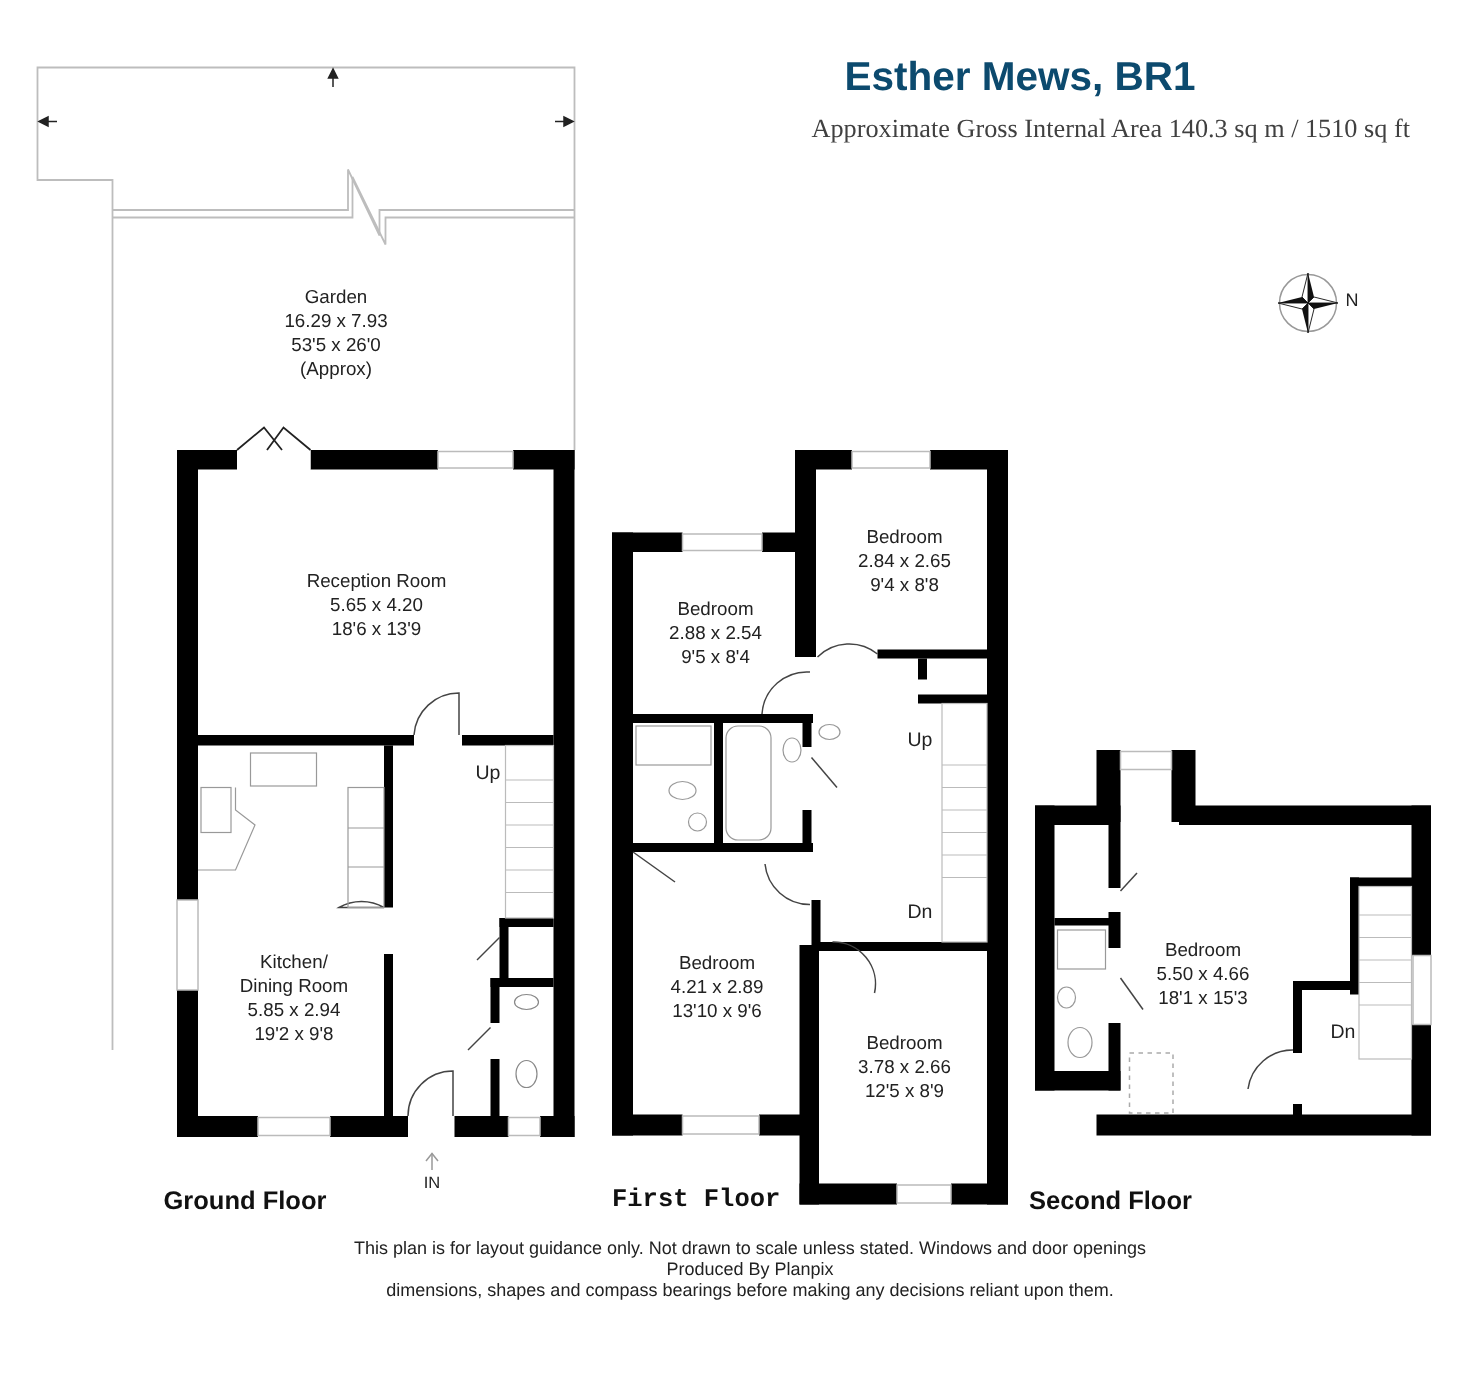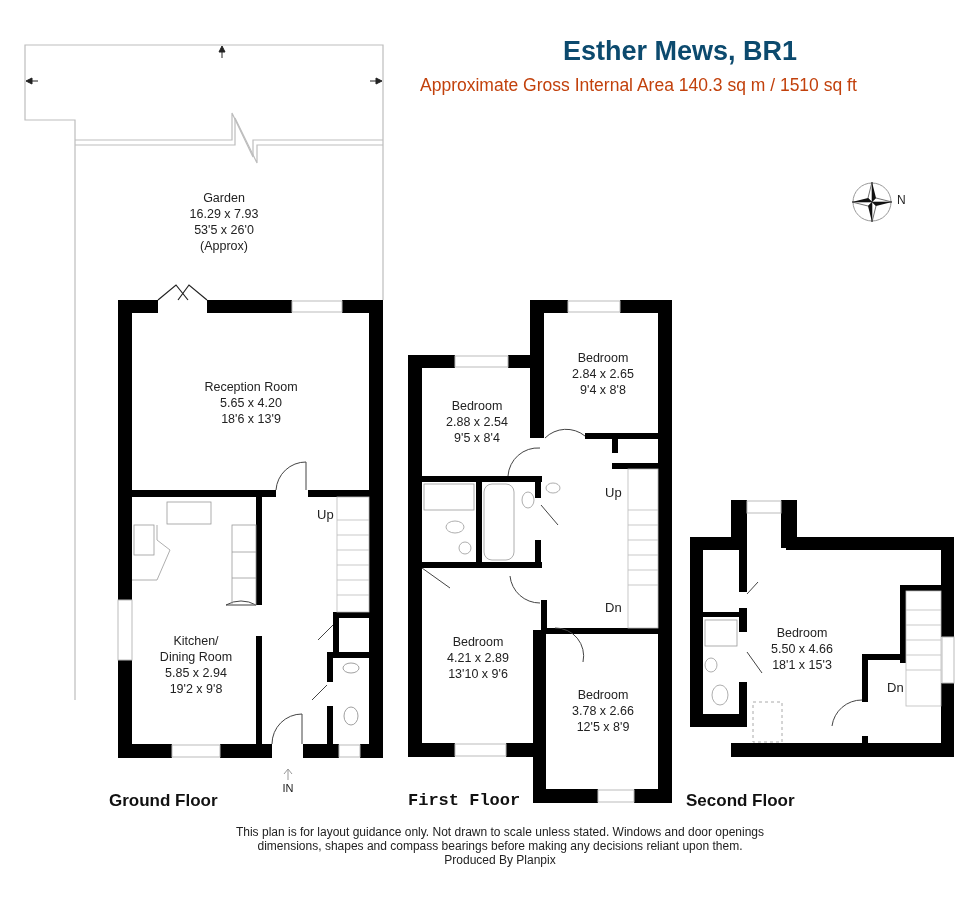--- a/index.html
+++ b/index.html
@@ -1,18 +1,18 @@
 <!DOCTYPE html>
 <html><head>
 <meta charset="utf-8">
 <style>
   html, body { margin:0; padding:0; background:#ffffff; }
   body { width:980px; height:919px; position:relative; overflow:hidden; font-family:"Liberation Sans", sans-serif; color:#1a1a1a; }
   .title { position:absolute; left:420px; top:36px; width:520px; text-align:center; font-weight:bold; font-size:27px; color:#0c4a6e; }
-  .subtitle { position:absolute; left:420px; top:75px; width:520px; text-align:left; font-size:17.5px; color:#c2410c; }
+  .subtitle { position:absolute; left:420px; top:75px; width:520px; text-align:right; font-size:17.5px; color:#404040;font-family:Liberation Serif, serif; }
   svg.plan { position:absolute; left:0; top:0; }
   .room-label { font-family:"Liberation Sans", sans-serif; font-size:12.5px; fill:#222; text-anchor:middle; }
   .floor-label { position:absolute; font-weight:bold; font-size:17px; color:#111; }
   .stair-label { font-family:"Liberation Sans", sans-serif; font-size:13px; fill:#222; }
   .compass-n { position:absolute; left:897px; top:193px; font-size:12px; color:#222; }
   .disclaimer { position:absolute; left:220px; top:825px; width:560px; text-align:center; font-family:Liberation Sans, sans-serif; font-size:12px; line-height:14px; color:#222; }
   .in-label { font-family:"Liberation Sans", sans-serif; font-size:11px; fill:#222; text-anchor:middle; }
 </style>
 </head>
 <body>
@@ -247,15 +247,15 @@
 </svg>
 
 <div class="compass-n">N</div>
 
 <div class="floor-label" style="left:73px; top:791px;margin-left:36px;">Ground Floor</div>
 <div class="floor-label" style="left:408px; top:791px;font-family:Liberation Mono, monospace;">First Floor</div>
 <div class="floor-label" style="left:686px; top:791px;">Second Floor</div>
 
 <div class="disclaimer">
   <div>This plan is for layout guidance only. Not drawn to scale unless stated. Windows and door openings</div>
+  <div>Produced By Planpix</div>
   <div>dimensions, shapes and compass bearings before making any decisions reliant upon them.</div>
-  <div>Produced By Planpix</div>
 </div>
 
 </body></html>

